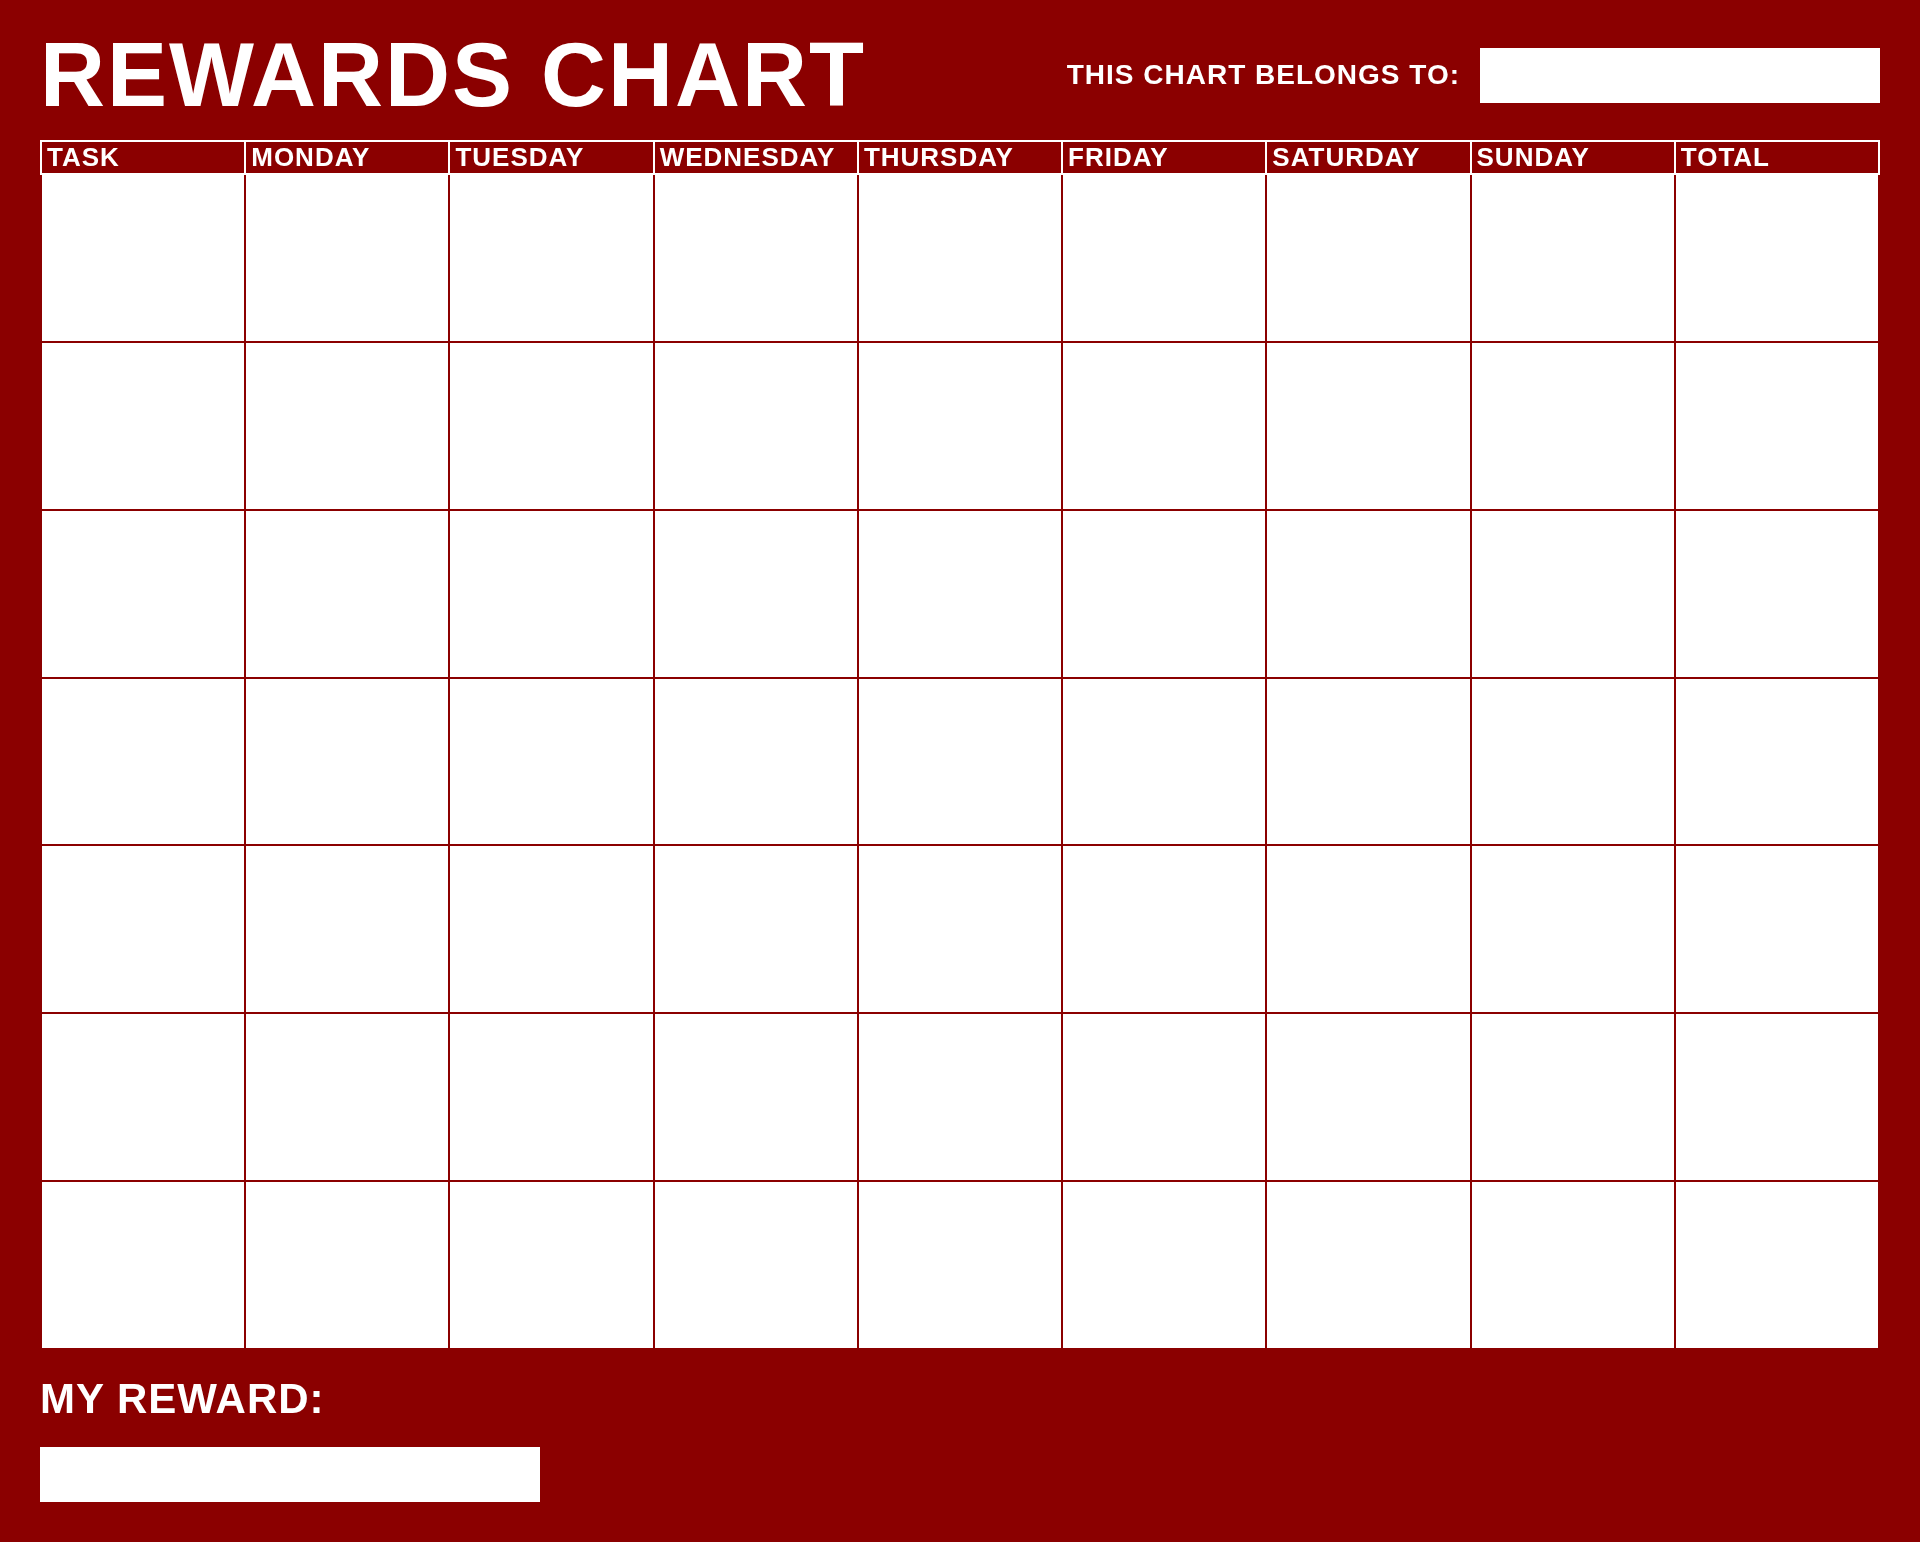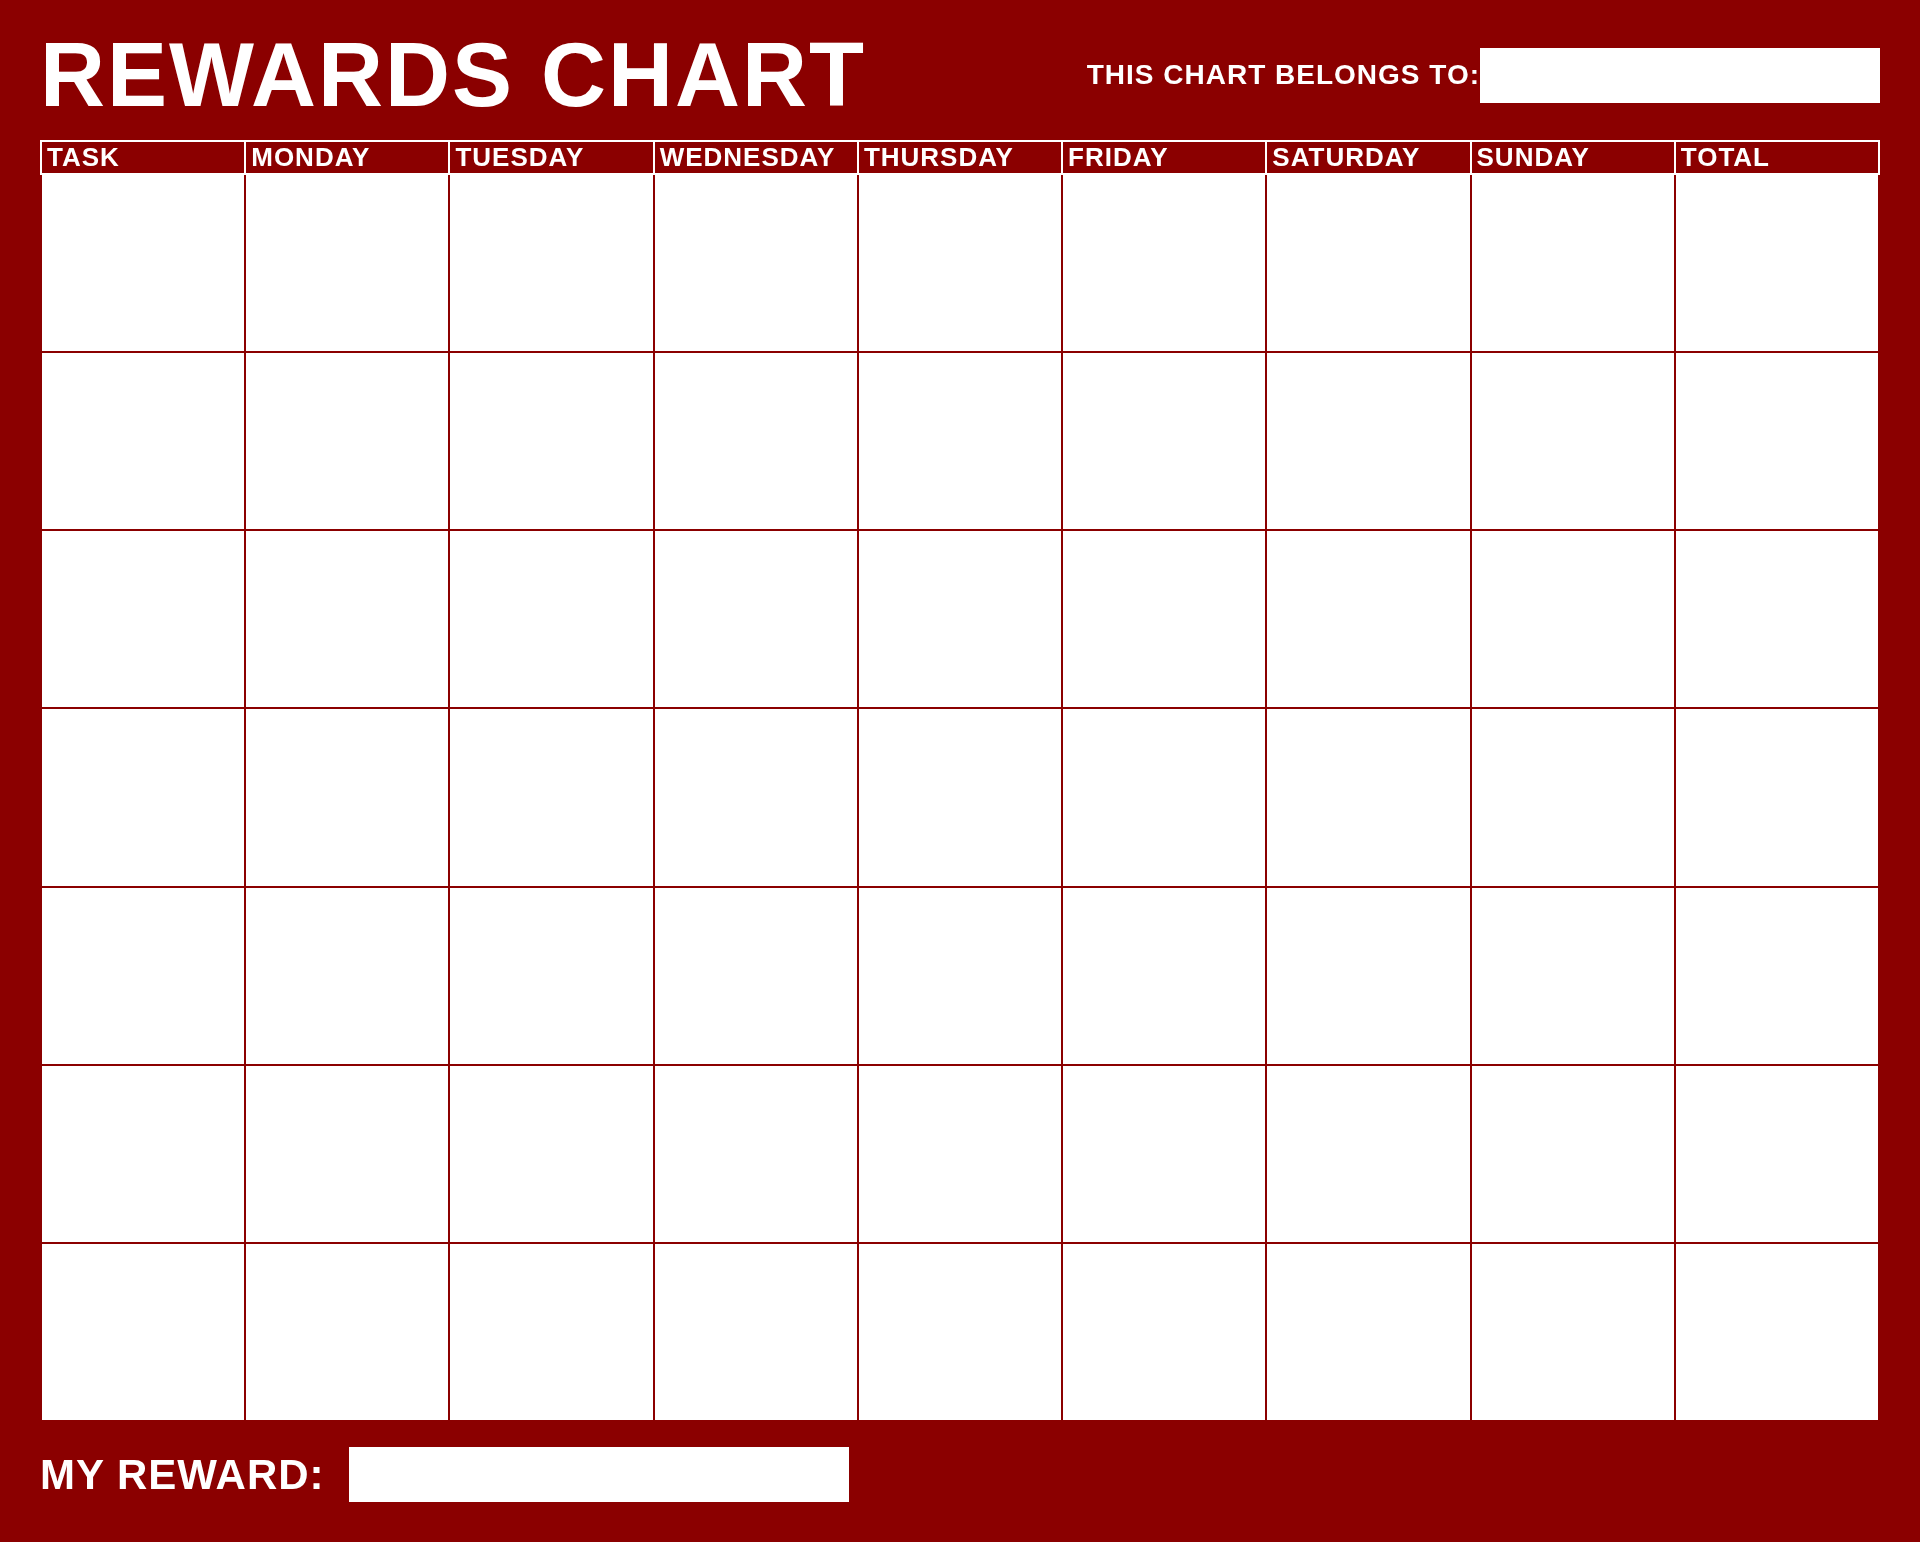--- a/index.html
+++ b/index.html
@@ -37,20 +37,21 @@
       font-size: 90px;
       font-weight: 900;
       text-transform: uppercase;
       letter-spacing: 2px;
       line-height: 1;
     }
 
     .belongs-to-section {
       display: flex;
       align-items: center;
+      gap: 20px;
     }
 
     .belongs-to-label {
       color: #ffffff;
       font-size: 28px;
       font-weight: 800;
       text-transform: uppercase;
       letter-spacing: 1px;
       white-space: nowrap;
     }
@@ -93,23 +94,22 @@
     tbody tr td {
       background-color: #ffffff;
       border: 2px solid #8B0000;
       height: 120px;
     }
 
     
     .footer {
       padding-top: 25px;
       display: flex;
-      flex-direction: row;
+      flex-direction: column;
       gap: 24px;
-      align-items: center;
     }
 
     .reward-label {
       color: #ffffff;
       font-size: 42px;
       font-weight: 900;
       text-transform: uppercase;
       letter-spacing: 1px;
     }
 

